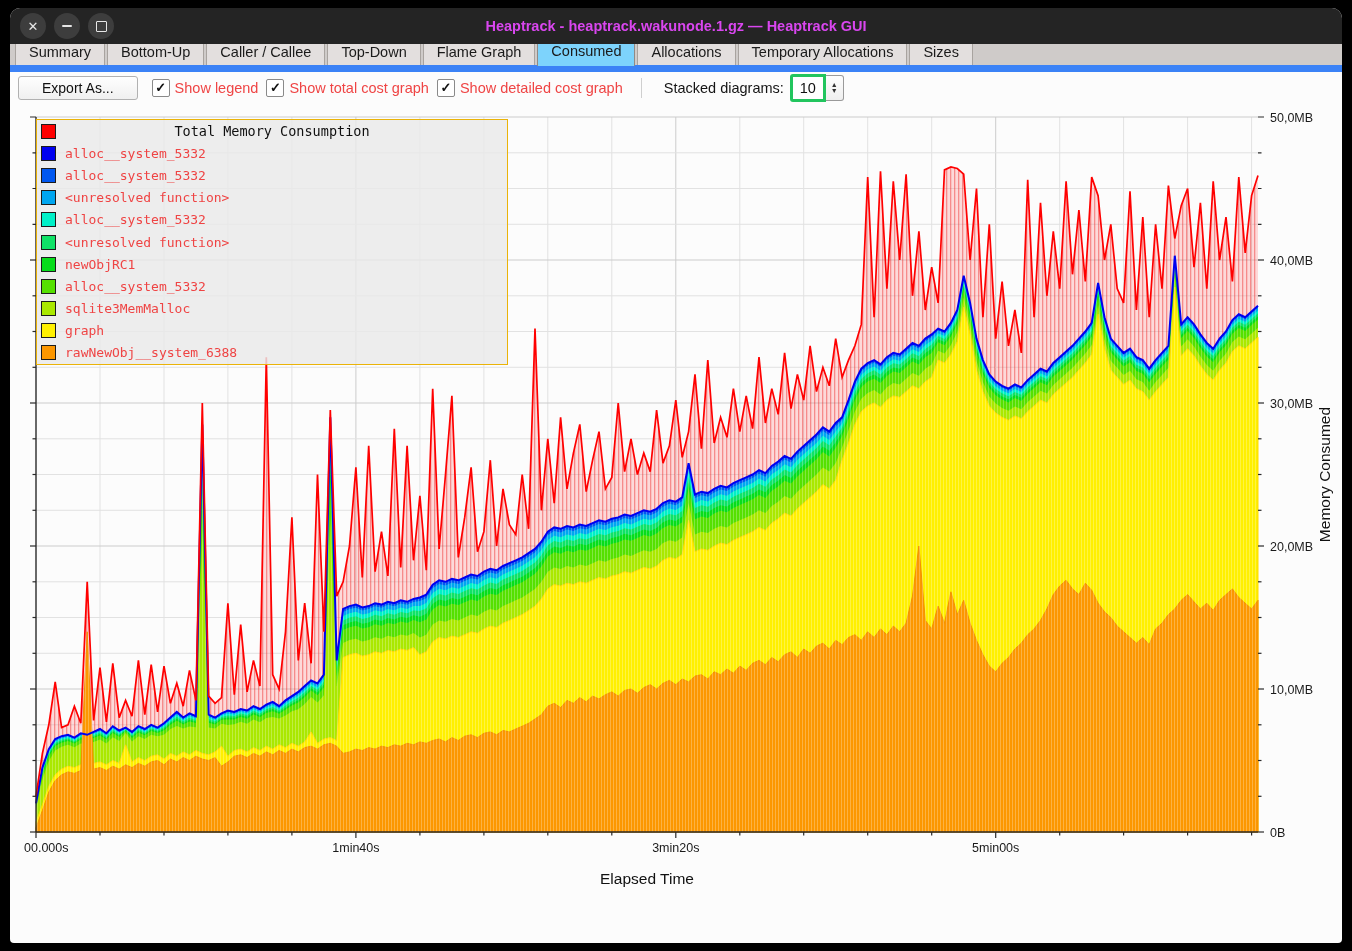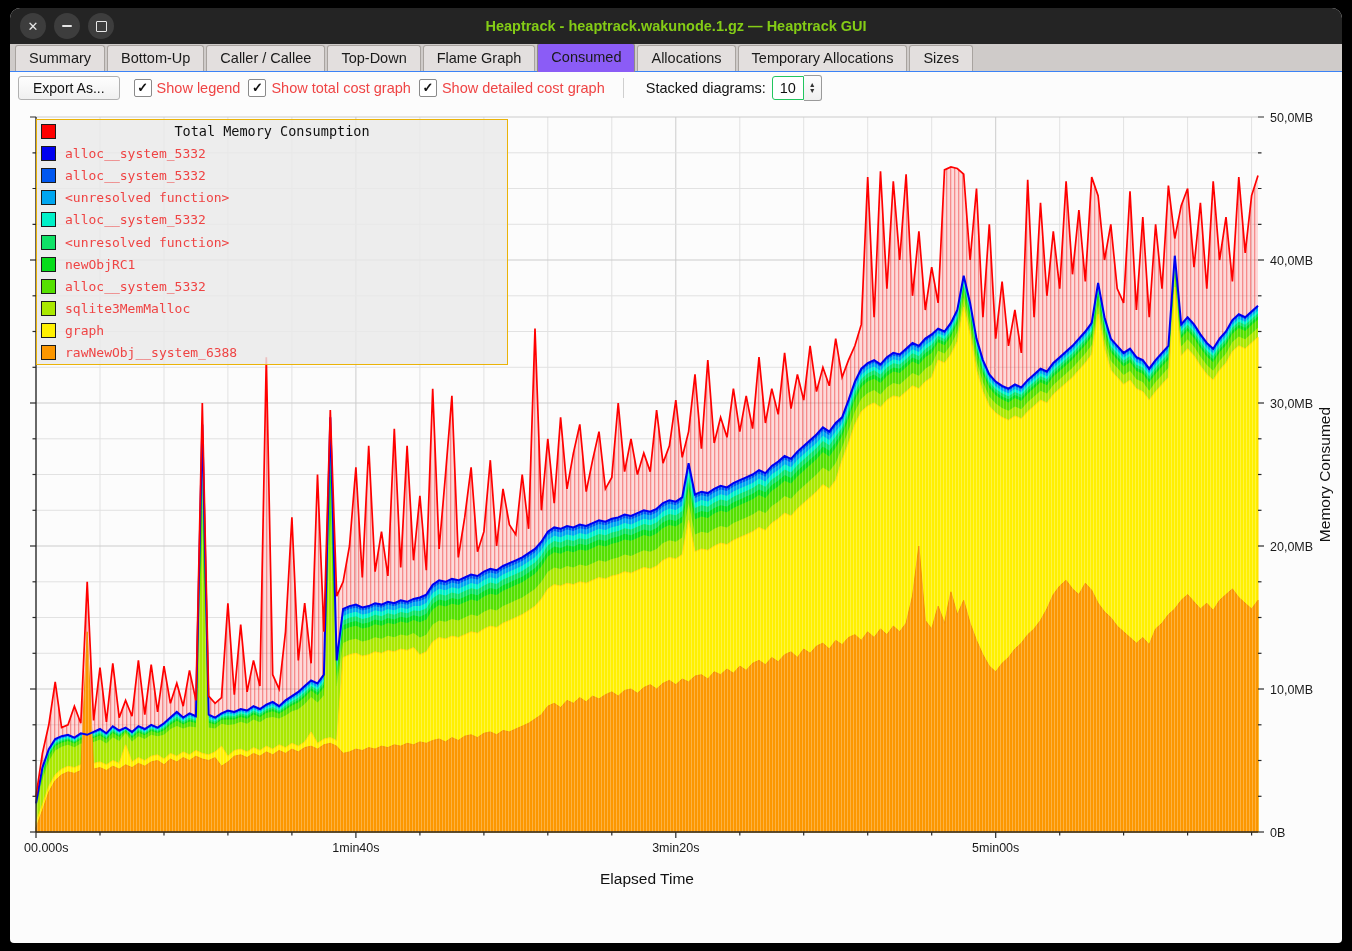--- a/index.html
+++ b/index.html
@@ -6,42 +6,42 @@
     font-family:"Liberation Sans",sans-serif;-webkit-font-smoothing:antialiased;}
   .window{position:absolute;left:10px;top:8px;width:1332px;height:935px;background:#fcfcfc;
     border-radius:10px 10px 4px 4px;overflow:hidden;}
   
   .titlebar{position:relative;height:36px;background:#242424;display:flex;align-items:center;padding:0 10px;}
   .winbtn{width:26px;height:26px;border-radius:50%;background:#3d3d3d;color:#e6e6e6;display:flex;
     align-items:center;justify-content:center;margin-right:8px;cursor:default;flex:0 0 auto;}
   .winbtn .x{font-size:13px;line-height:1;}
   .winbtn .min{width:10px;height:2px;background:#e6e6e6;border-radius:1px;}
   .winbtn .max{width:9px;height:9px;border:1.6px solid #e6e6e6;border-radius:1px;}
-  .wtitle{position:absolute;left:0;right:0;text-align:center;color:#84cc16;font-weight:bold;font-size:14.5px;pointer-events:none;}
+  .wtitle{position:absolute;left:0;right:0;text-align:center;color:#d946ef;font-weight:bold;font-size:14.5px;pointer-events:none;}
   
   .menubar{height:24px;background:#262626;display:flex;align-items:center;padding-left:12px;}
   .menuitem{color:#f2f2f2;font-size:14px;padding:2px 9px;border-radius:3px;}
   .menuitem u{text-underline-offset:2px;}
   
-  .tabbar{height:28px;background:#cfcbc9;display:flex;align-items:flex-end;padding-left:5px;border-bottom:1px solid #3b82f6;box-sizing:border-box;}
+  .tabbar{height:28px;background:#cfcbc9;display:flex;align-items:flex-end;padding-left:5px;border-bottom:7px solid #3b82f6;box-sizing:border-box;}
   .tab{font-size:14.5px;color:#1a1a1a;background:#e3dfde;border:1px solid #a8a39f;border-bottom:none;
     padding:3px 13px 4px 13px;margin-right:2px;border-radius:3px 3px 0 0;height:18px;line-height:18px;}
-  .tab.active{background:#8b5cf6;height:21px;line-height:21px;margin-bottom:-1px;border-color:#8f8a86;}
+  .tab.active{background:#7dd3fc;height:21px;line-height:21px;margin-bottom:-1px;border-color:#8f8a86;}
   
   .toolbar{height:32px;background:#fcfcfc;display:flex;align-items:center;padding-left:8px;gap:6px;}
   .btn{font-size:14px;color:#111;background:linear-gradient(#fefefe,#f0f0f0);border:1px solid #b1b1b1;
-    border-radius:3px;padding:3px 14px;}
+    border-radius:3px;padding:3px 23px;}
   .cb{display:flex;align-items:center;gap:5px;margin-left:8px;}
   .cbbox{width:16px;height:16px;border:1px solid #8a8a8a;border-radius:2px;background:#fff;color:#111;
     font-size:13px;line-height:15px;text-align:center;font-weight:bold;}
   .cblabel{font-size:14.5px;color:#ef4444;}
   .vsep{width:1px;height:20px;background:#cfcfcf;margin:0 8px 0 12px;}
   .spinwrap{display:flex;align-items:center;gap:6px;}
   .spinlabel{font-size:14.5px;color:#141414;margin-left:8px;}
-  .spinfield{width:30px;height:22px;border:1px solid #22c55e;border-radius:3px 0 0 3px;background:#fff;
+  .spinfield{width:30px;height:22px;border:3px solid #22c55e;border-radius:3px 0 0 3px;background:#fff;
     font-size:14.5px;color:#111;text-align:center;line-height:22px;}
   .spinbtns{width:17px;height:24px;border:1px solid #9a9a9a;border-left:none;border-radius:0 3px 3px 0;
     background:linear-gradient(#fdfdfd,#efefef);display:flex;flex-direction:column;align-items:center;justify-content:center;color:#333;}
   .spinbtns span{font-size:7px;line-height:6px;}
   
   .chartwrap{position:relative;height:815px;background:#fcfcfc;}
   .chartwrap svg{position:absolute;left:0;top:0;}
   
   .legend{position:absolute;left:26px;top:15px;width:470px;background:rgba(233,233,233,0.82);
     border:1px solid #eab308;font-family:"DejaVu Sans Mono","Liberation Mono",monospace;}

